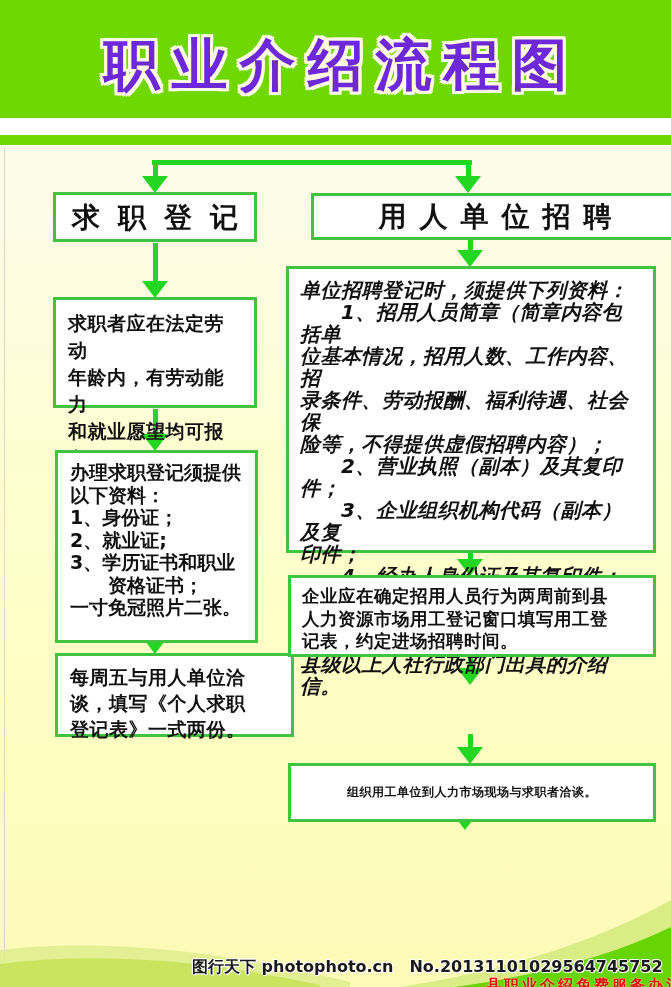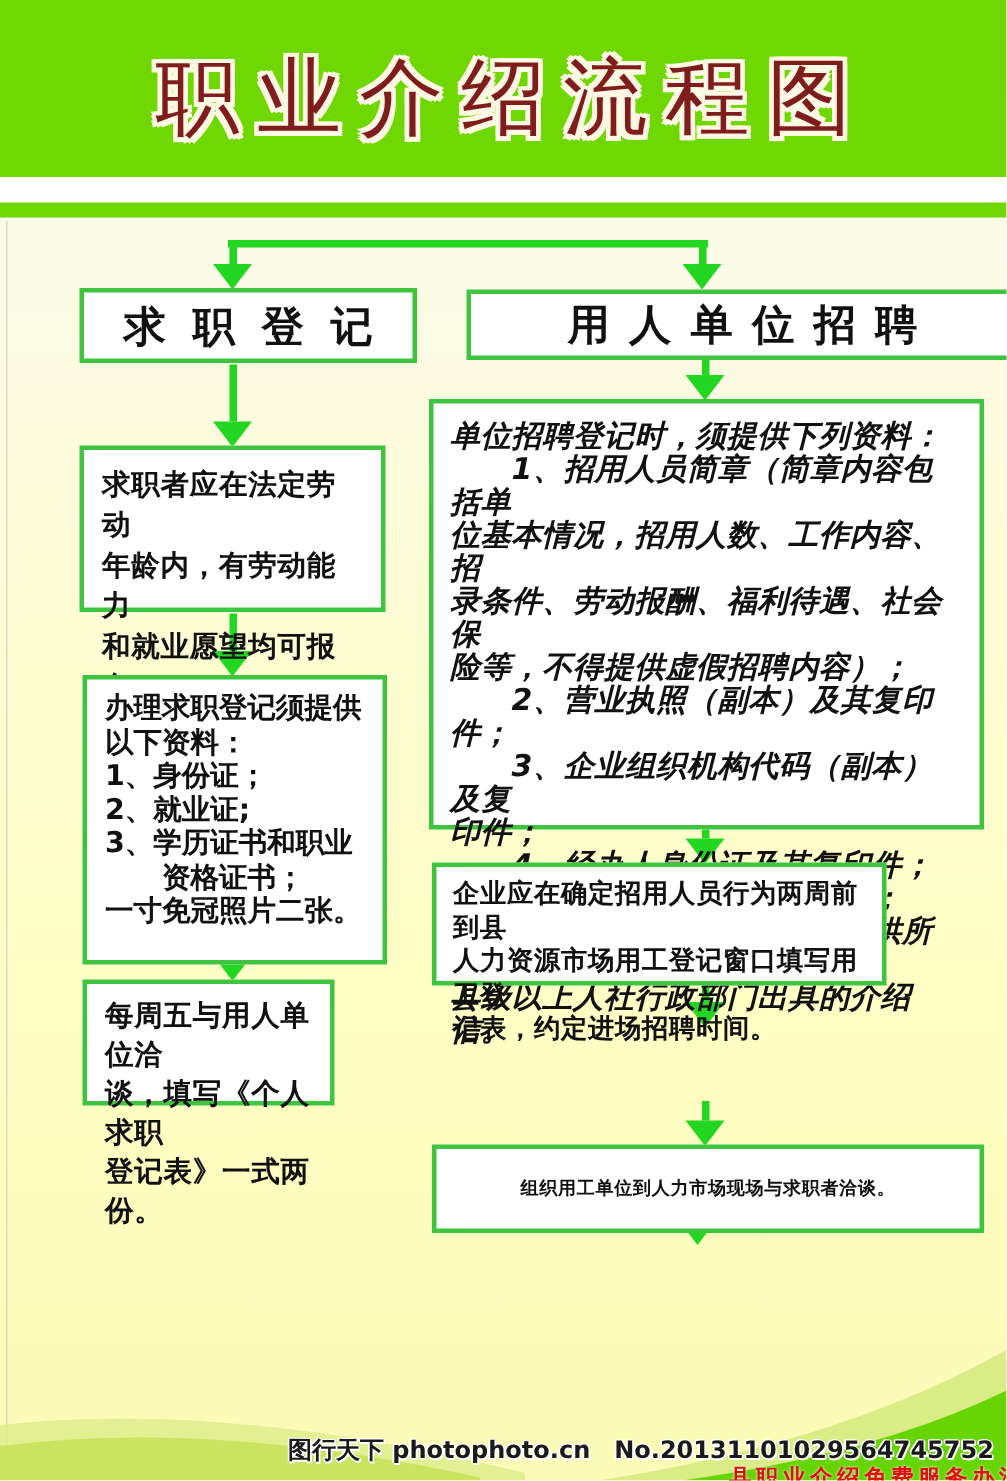--- a/index.html
+++ b/index.html
@@ -9,49 +9,49 @@
   .poster{
     position:relative; width:671px; height:987px; overflow:hidden;
     background:linear-gradient(180deg,#fbfaef 0%,#fcfbe6 20%,#fefdd2 45%,#ffffc6 65%,#fbfab6 100%);
   }
 
   
   .header{ position:absolute; left:0; top:0; width:671px; height:118px;
     background:#6fd802; display:flex; align-items:center; justify-content:center; }
   .poster-title{
     font-family:"Liberation Serif","DejaVu Serif",serif;
-    font-size:56px; font-weight:normal; color:#7f1d1d;
+    font-size:56px; font-weight:bold; color:#6d28d9;
     letter-spacing:12px; text-indent:12px; padding-top:14px; white-space:nowrap;
     text-shadow:
       -3px 0 0 #fff8e4, 3px 0 0 #fff8e4, 0 -3px 0 #fff8e4, 0 3px 0 #fff8e4,
       -2px -2px 0 #fff8e4, 2px -2px 0 #fff8e4, -2px 2px 0 #fff8e4, 2px 2px 0 #fff8e4,
       -3px -3px 0 #fff8e4, 3px 3px 0 #fff8e4, -3px 3px 0 #fff8e4, 3px -3px 0 #fff8e4;
     text-align: right;
   }
   .stripe-white{ position:absolute; left:0; top:118px; width:671px; height:17px; background:#ffffff; }
   .stripe-green{ position:absolute; left:0; top:135px; width:671px; height:10px; background:#6fd802; }
 
   .frame-line{ position:absolute; left:4px; top:147px; width:1px; height:840px; background:#cfcfc0; opacity:.75; }
 
   
   .fbox{
     position:absolute; background:#ffffff; border:3px solid #3ec43e;
     color:#111; font-weight:bold; z-index:2;
     white-space:pre-line; line-height:23px; font-size:17px;
   }
   .tbox{ display:flex; align-items:center; justify-content:center; white-space:nowrap; }
 
-  .l-title{ left:53px;  top:192px; width:225px; height:50px; font-size:28px; letter-spacing:18px; text-indent:18px; }
+  .l-title{ left:53px;  top:192px; width:204px; height:50px; font-size:28px; letter-spacing:18px; text-indent:18px; }
   .l-step0{ left:53px;  top:297px; width:204px; height:111px; padding:10px 12px; font-size:19px; line-height:27px; letter-spacing:.5px; }
   .l-step1{ left:55px;  top:450px; width:203px; height:193px; padding:8px 12px;  font-size:19px; line-height:22.5px; }
-  .l-step2{ left:55px;  top:653px; width:168px; height:84px;  padding:8px 12px;  font-size:19px; line-height:26px; letter-spacing:.5px; }
+  .l-step2{ left:55px;  top:653px; width:239px; height:84px;  padding:8px 12px;  font-size:19px; line-height:26px; letter-spacing:.5px; }
 
   .r-title{ left:287px; top:193px; width:368px; height:47px; font-size:28px; letter-spacing:13px; text-indent:13px;margin-left:24px; }
   .r-step0{ left:286px; top:266px; width:370px; height:287px; padding:10px 11px; font-size:20px; line-height:22px; letter-spacing:.5px;font-style:italic; }
-  .r-step1{ left:288px; top:575px; width:303px; height:82px; padding:7px 11px; font-size:17.5px; line-height:22.5px; letter-spacing:.5px; }
+  .r-step1{ left:288px; top:575px; width:368px; height:82px; padding:7px 11px; font-size:17.5px; line-height:22.5px; letter-spacing:.5px; }
   .r-step2{ left:288px; top:684px; width:368px; height:49px; font-size:17px; letter-spacing:.5px; }
   .r-step3{ left:288px; top:763px; width:368px; height:59px; font-size:12px; letter-spacing:.5px; }
 
   .final-box{ left:217px; top:829px; width:439px; height:79px; padding:6px 14px; font-size:17.5px; line-height:23px; letter-spacing:.5px; }
 
   
   .connector-bar{ position:absolute; left:152px; top:160px; width:320px; height:5px; background:#22d622; z-index:1; }
   .arrow{ position:absolute; width:26px; z-index:1; }
   .arrow .shaft{ position:absolute; left:10.5px; top:0; width:5px; background:#22d622; }
   .arrow .head{ position:absolute; bottom:0; left:0; width:0; height:0;

